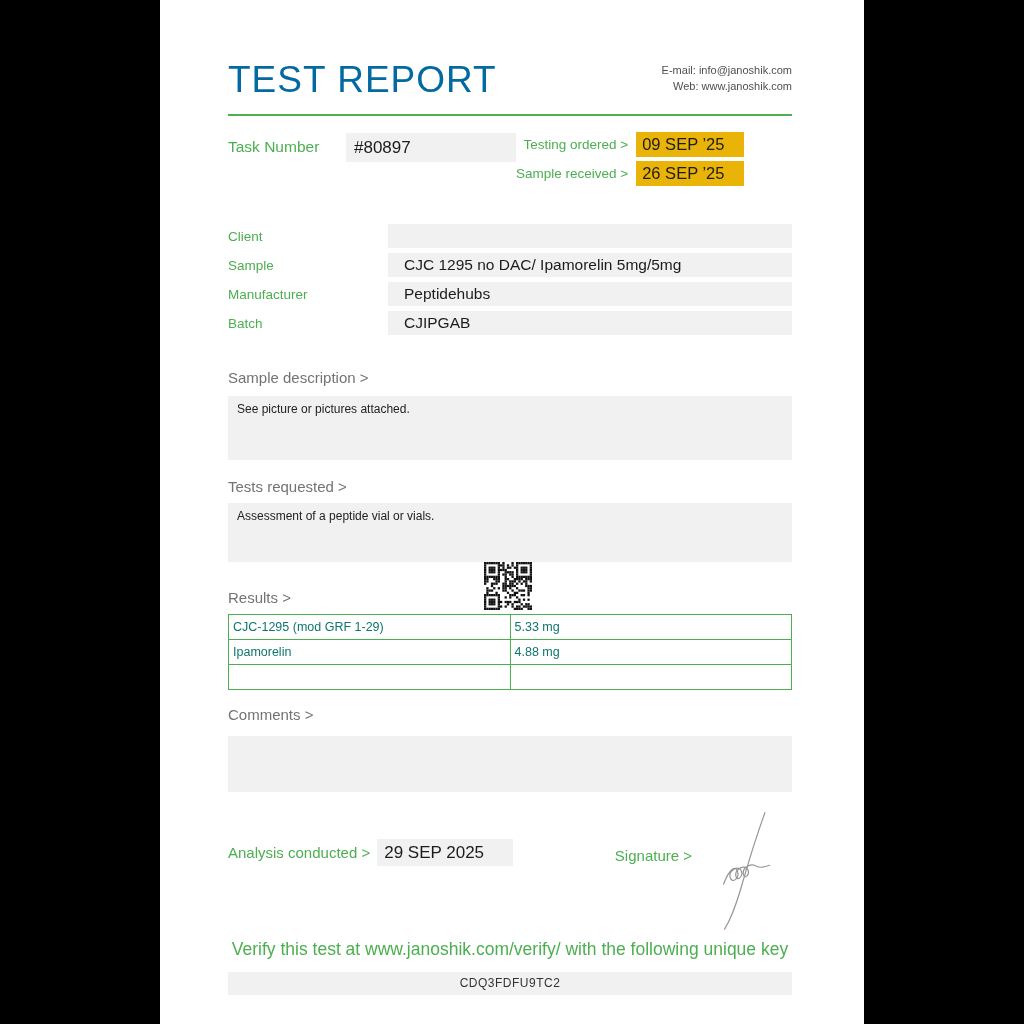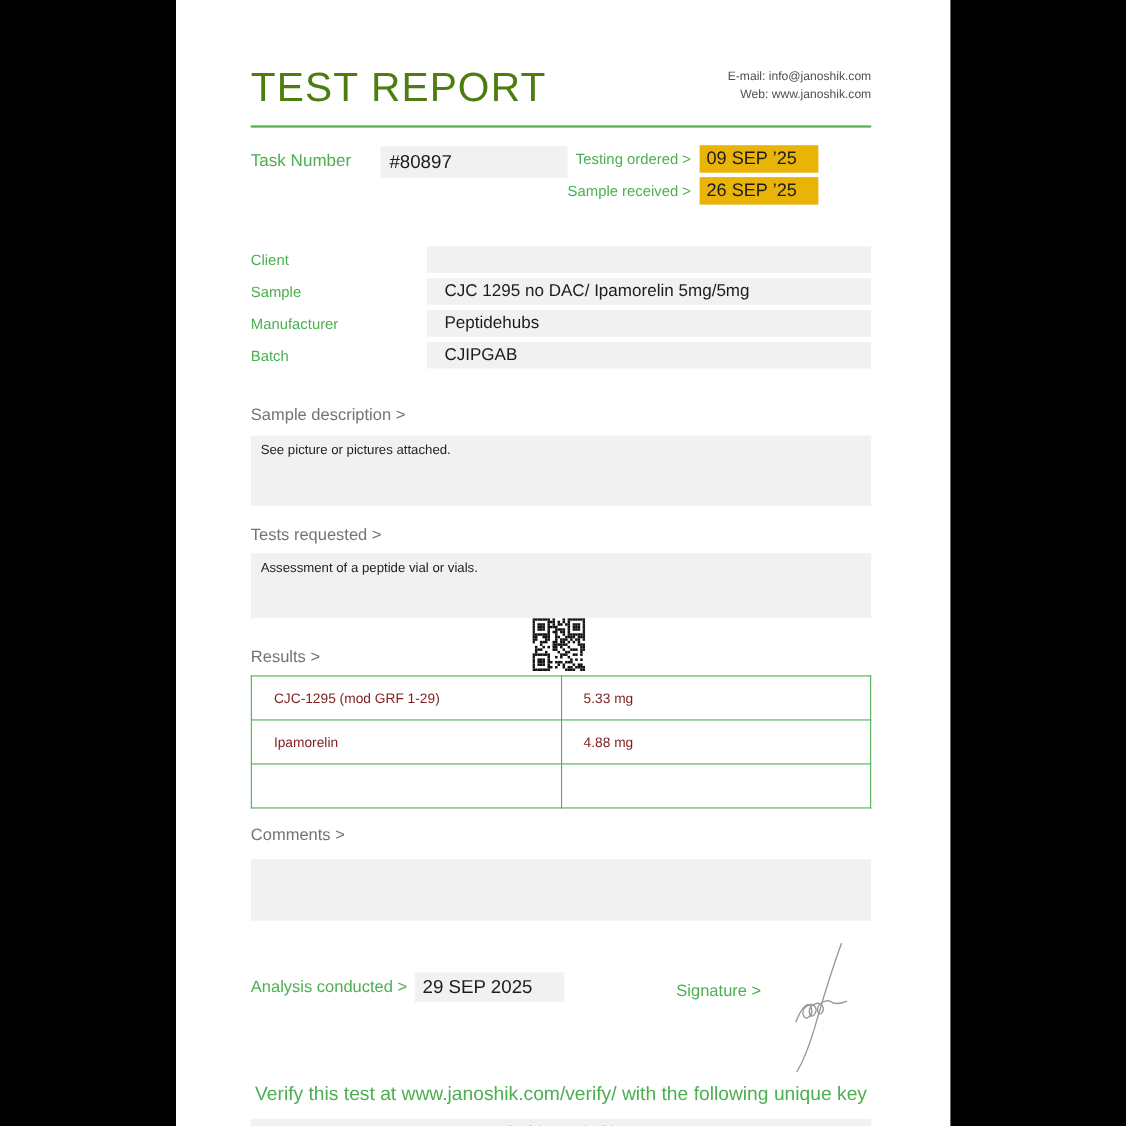--- a/index.html
+++ b/index.html
@@ -3,21 +3,21 @@
 <meta charset="utf-8">
 <style>
   * { box-sizing: border-box; margin: 0; padding: 0; }
   html,body { width:1024px; height:1024px; }
   body { background:#000; font-family:"Liberation Sans", sans-serif; }
   .page { width:704px; height:1024px; margin:0 auto; background:#fff;
           padding:0 72px 0 68px; position:relative; overflow:hidden; }
 
   
   .header { display:flex; justify-content:space-between; align-items:flex-end; padding-top:38px; height:102px; }
-  .report-title { color:#4d7c0f; font-size:37px; letter-spacing:1px; font-weight:400; line-height:1; padding-bottom:4px; }
+  .report-title { color:#0369a1; font-size:37px; letter-spacing:1px; font-weight:400; line-height:1; padding-bottom:4px; }
   .logo { text-align:center; line-height:1; margin-left:-26px; }
   .logo-word { font-size:20px; font-weight:bold; letter-spacing:2.5px; margin-top:2px; }
   .logo-jano { color:#37474F; }
   .logo-shik { color:#43A047; }
   .contact { text-align:right; font-size:11px; color:#4f4f4f; line-height:1.4; padding-bottom:8px; }
   .divider { height:2px; background:#4CAF50; margin-top:12px; }
 
   
   .task-row { display:flex; justify-content:flex-start; margin-top:16px; }
   .task-left { display:flex; align-items:center; height:30px; }
@@ -40,21 +40,21 @@
   .desc-area { margin-top:10px; height:64px; }
   .h-tests { margin-top:18px; }
   .tests-area { margin-top:8px; height:59px; }
 
   
   .results-head { position:relative; height:52px; }
   .results-head .sec-heading { position:absolute; left:0; bottom:8px; }
   .qr { position:absolute; left:50%; margin-left:-26px; top:0; width:48px; height:48px; }
 
   table.results { width:100%; border-collapse:collapse; }
-  table.results td { border:1.6px solid #4CAF50; height:40px; font-size:12.5px; color:#7f1d1d; padding-left:20px; }
+  table.results td { border:1.6px solid #4CAF50; height:25px; font-size:12.5px; color:#0f766e; padding-left:4px; }
   table.results td.col-name { width:50%; }
 
   .h-comments { margin-top:16px; }
   .comments-area { margin-top:13px; height:56px; }
 
   
   .footer-row { display:flex; margin-top:17px; height:122px; }
   .analysis-group { display:flex; align-items:center; margin-top:30px; height:27px; }
   .analysis-label { color:#4CAF50; font-size:15px; margin-right:7px; }
   .analysis-box { width:136px; height:27px; background:#f1f1f1; font-size:17px; color:#1c1c1c; line-height:27px; padding-left:7px; }

